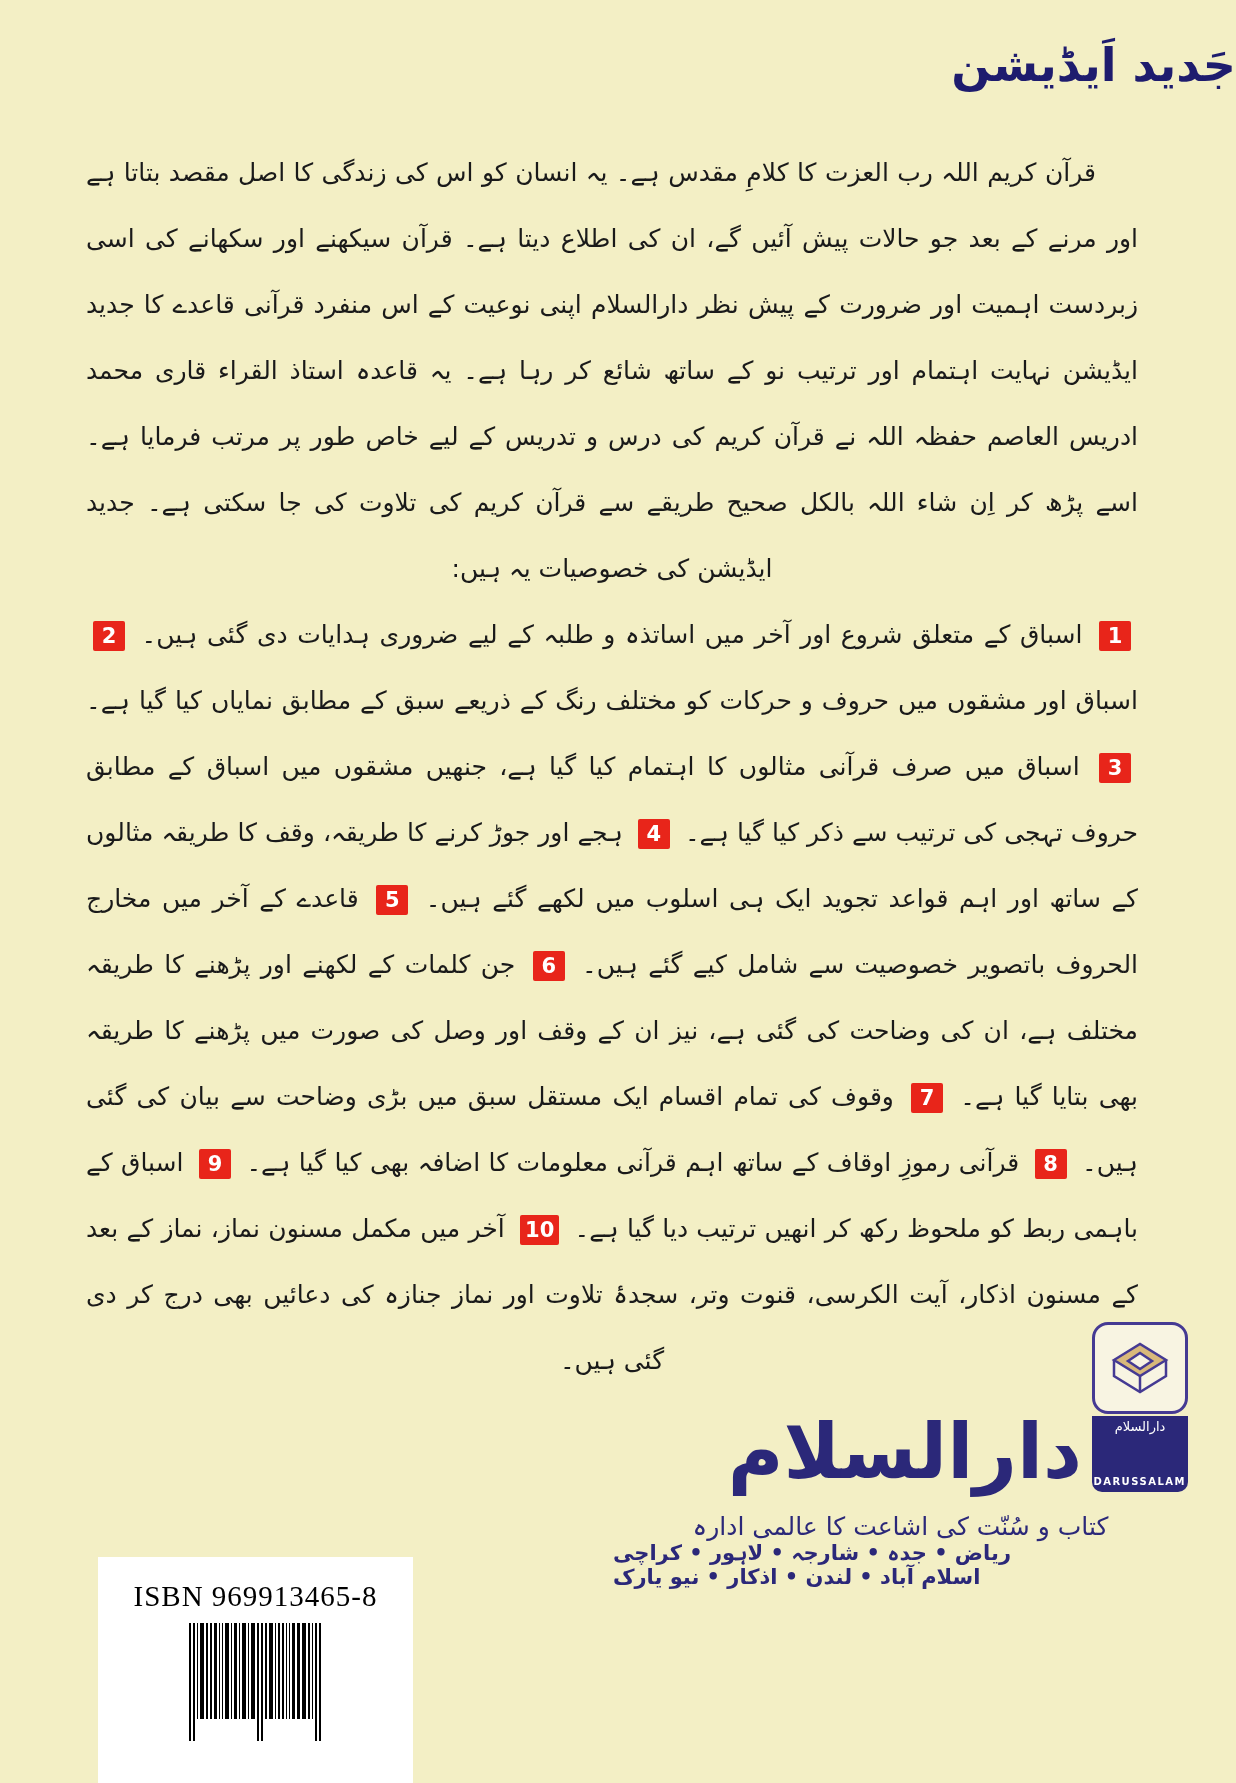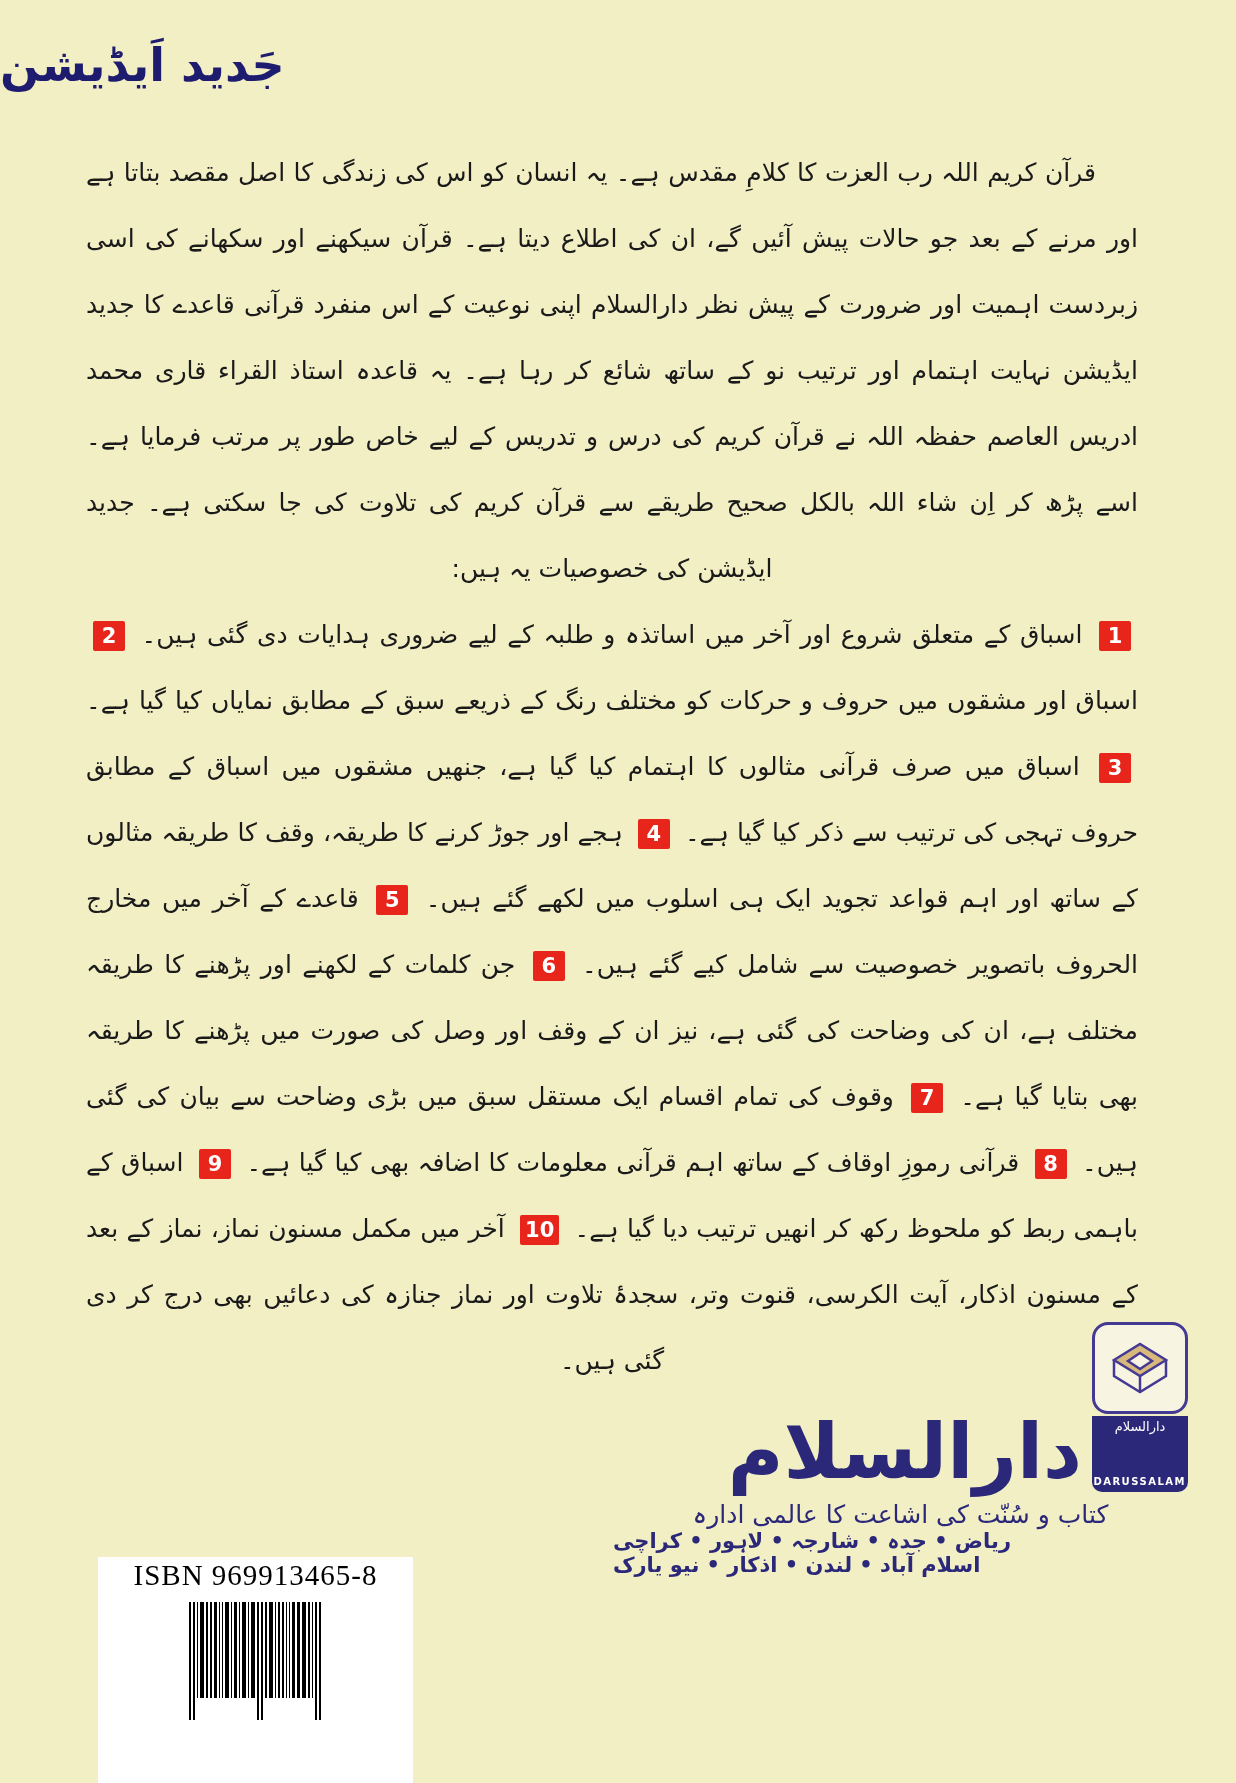--- a/index.html
+++ b/index.html
@@ -7,21 +7,21 @@
     position:relative;
     width:1236px;height:1783px;
     background:var(--page-background,#f3efc5);
     font-family:"DejaVu Sans",sans-serif;
     overflow:hidden;
     direction:rtl;
   }
   
   .title{
     position:absolute;top:38px;left:0;right:0;
-    margin:0;text-align:left;
+    margin:0;text-align:right;
     font-size:46px;font-weight:bold;
     color:var(--title-navy,#1e1c6e);
   }
   
   .body-text{
     position:absolute;top:140px;right:98px;width:1052px;
     direction:rtl;
     font-size:25px;line-height:66px;
     color:var(--body-text,#1a1a1a);
     text-align:justify;
@@ -36,21 +36,21 @@
     color:#fff;font-size:21px;font-weight:bold;
     text-align:center;vertical-align:middle;
     border-radius:2px;
   }
   
   .isbn-box{
     position:absolute;left:98px;top:1557px;
     width:315px;height:226px;
     background:var(--barcode-background,#ffffff);
     box-sizing:border-box;
-    padding-top:2px;
+    padding-top:23px;
     direction:ltr;
     text-align:center;
   }
   .isbn-label{
     font-family:"Liberation Serif",serif;
     font-size:29px;color:#000;letter-spacing:1px;
     white-space:nowrap;
   }
   .barcode{
     margin-top:10px;height:118px;
@@ -80,21 +80,21 @@
     border-radius:0 0 10px 10px;color:#fff;text-align:center;
     padding:3px 2px 4px 2px;
   }
   .logo-small-urdu{font-size:13px;line-height:16px;}
   .logo-latin{font-size:10px;letter-spacing:1.5px;font-weight:bold;line-height:13px;margin-top:40px;}
   .logo-name{
     font-size:76px;font-weight:bold;line-height:1.05;
     color:var(--publisher-navy,#2b2879);
     white-space:nowrap;
   }
-  .tagline{margin-top:8px;font-size:25px;text-align:center;}
+  .tagline{margin-top:20px;font-size:25px;text-align:center;}
   .cities{font-size:21px;font-weight:bold;text-align:left;white-space:nowrap;}
 </style>
 </head>
 <body>
 
 <div class="page" style="--page-background: #f3efc5; --title-navy: #1e1c6e; --body-text: #1a1a1a; --badge-red: #e8251a; --publisher-navy: #2b2879; --barcode-background: #ffffff;">
 
   <h1 class="title">جَدید اَیڈیشن</h1>
 
   <div class="body-text">

